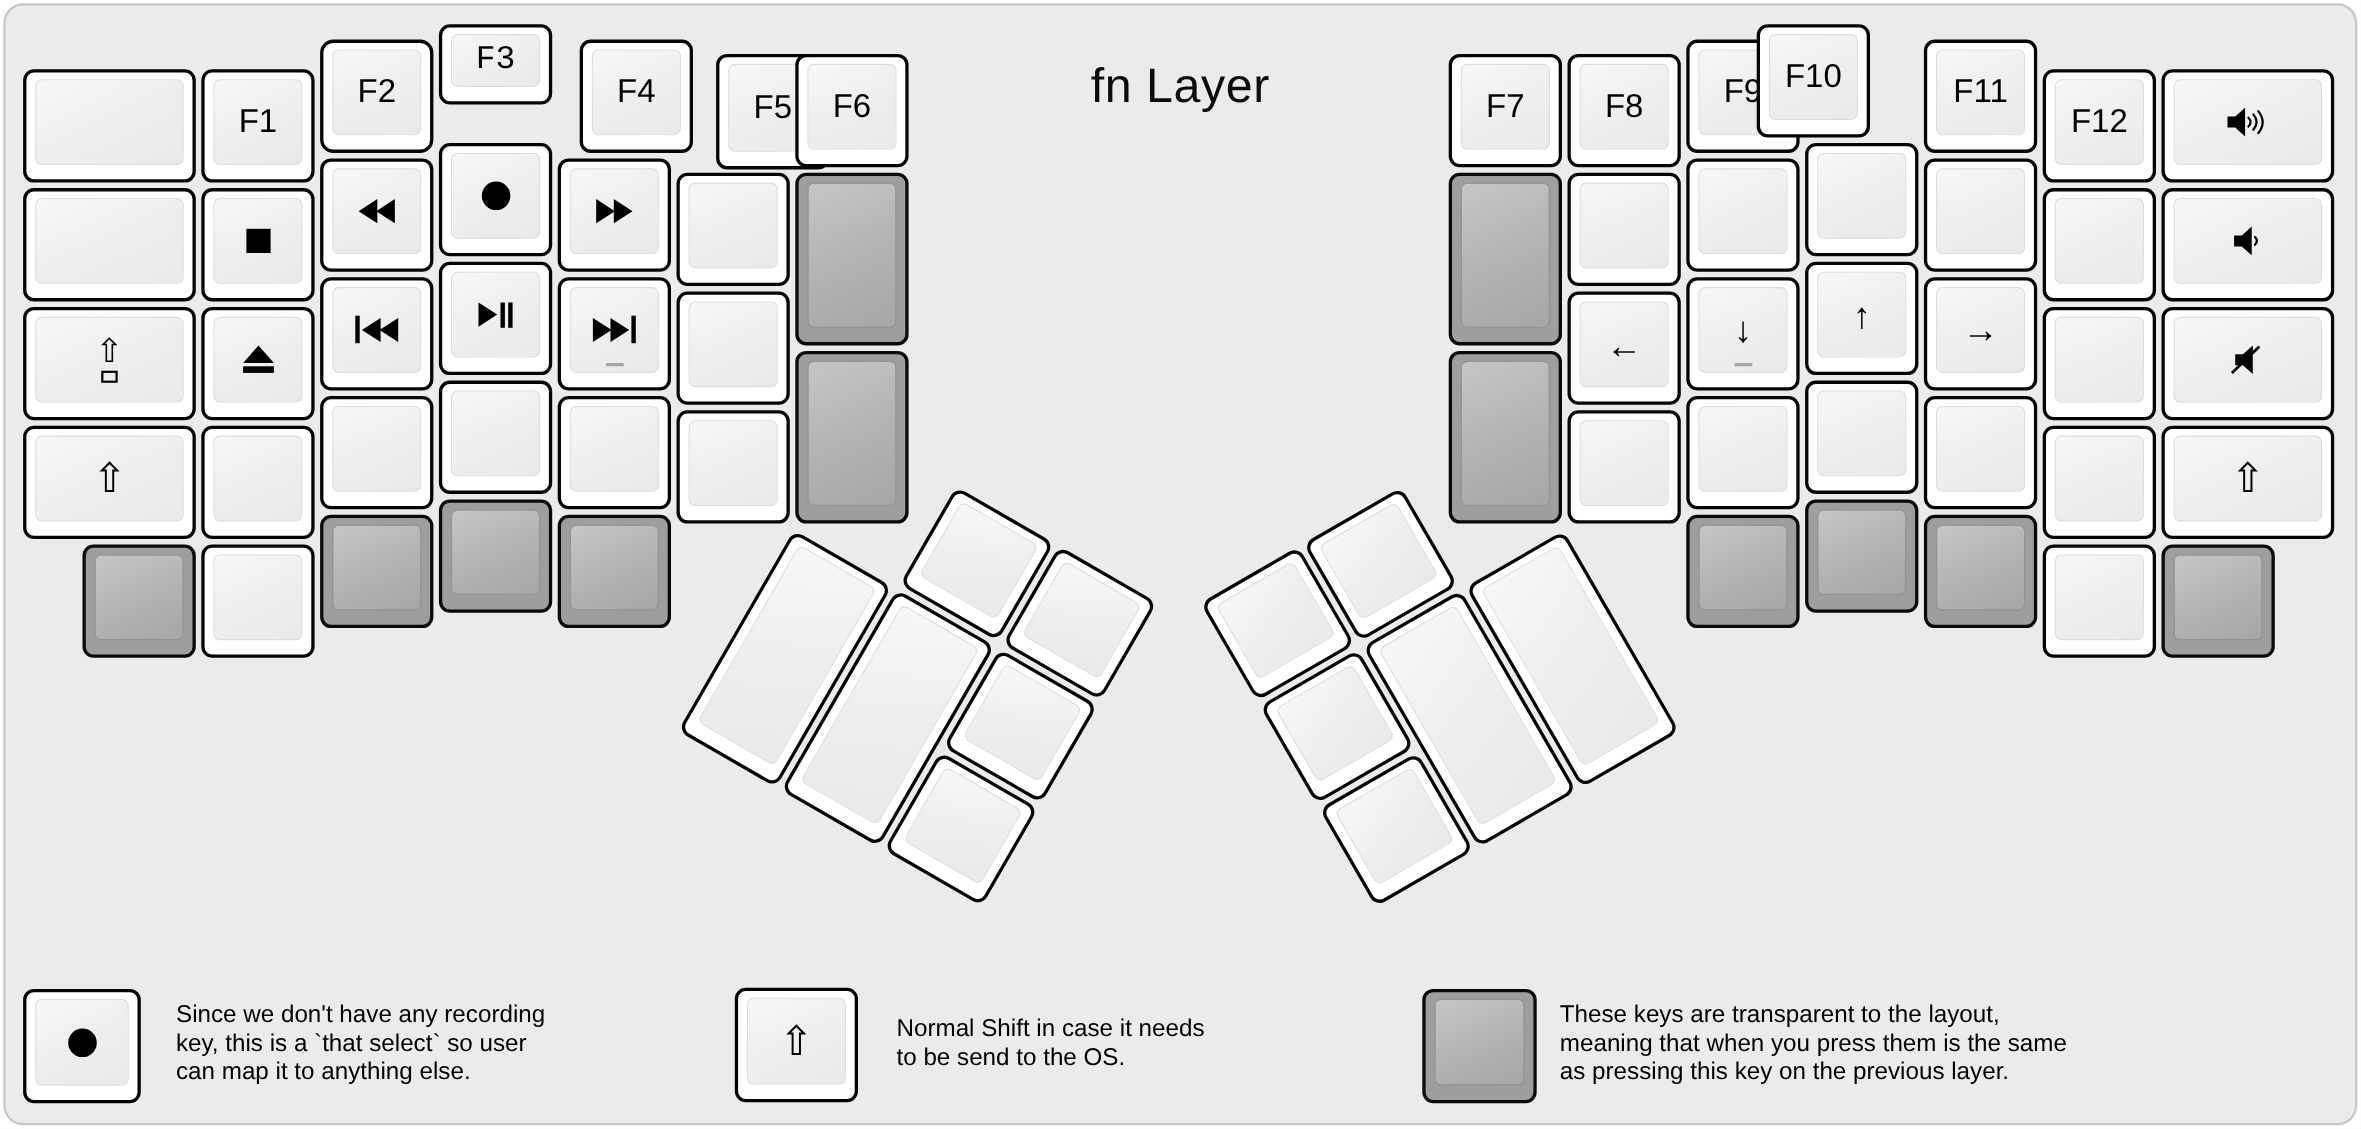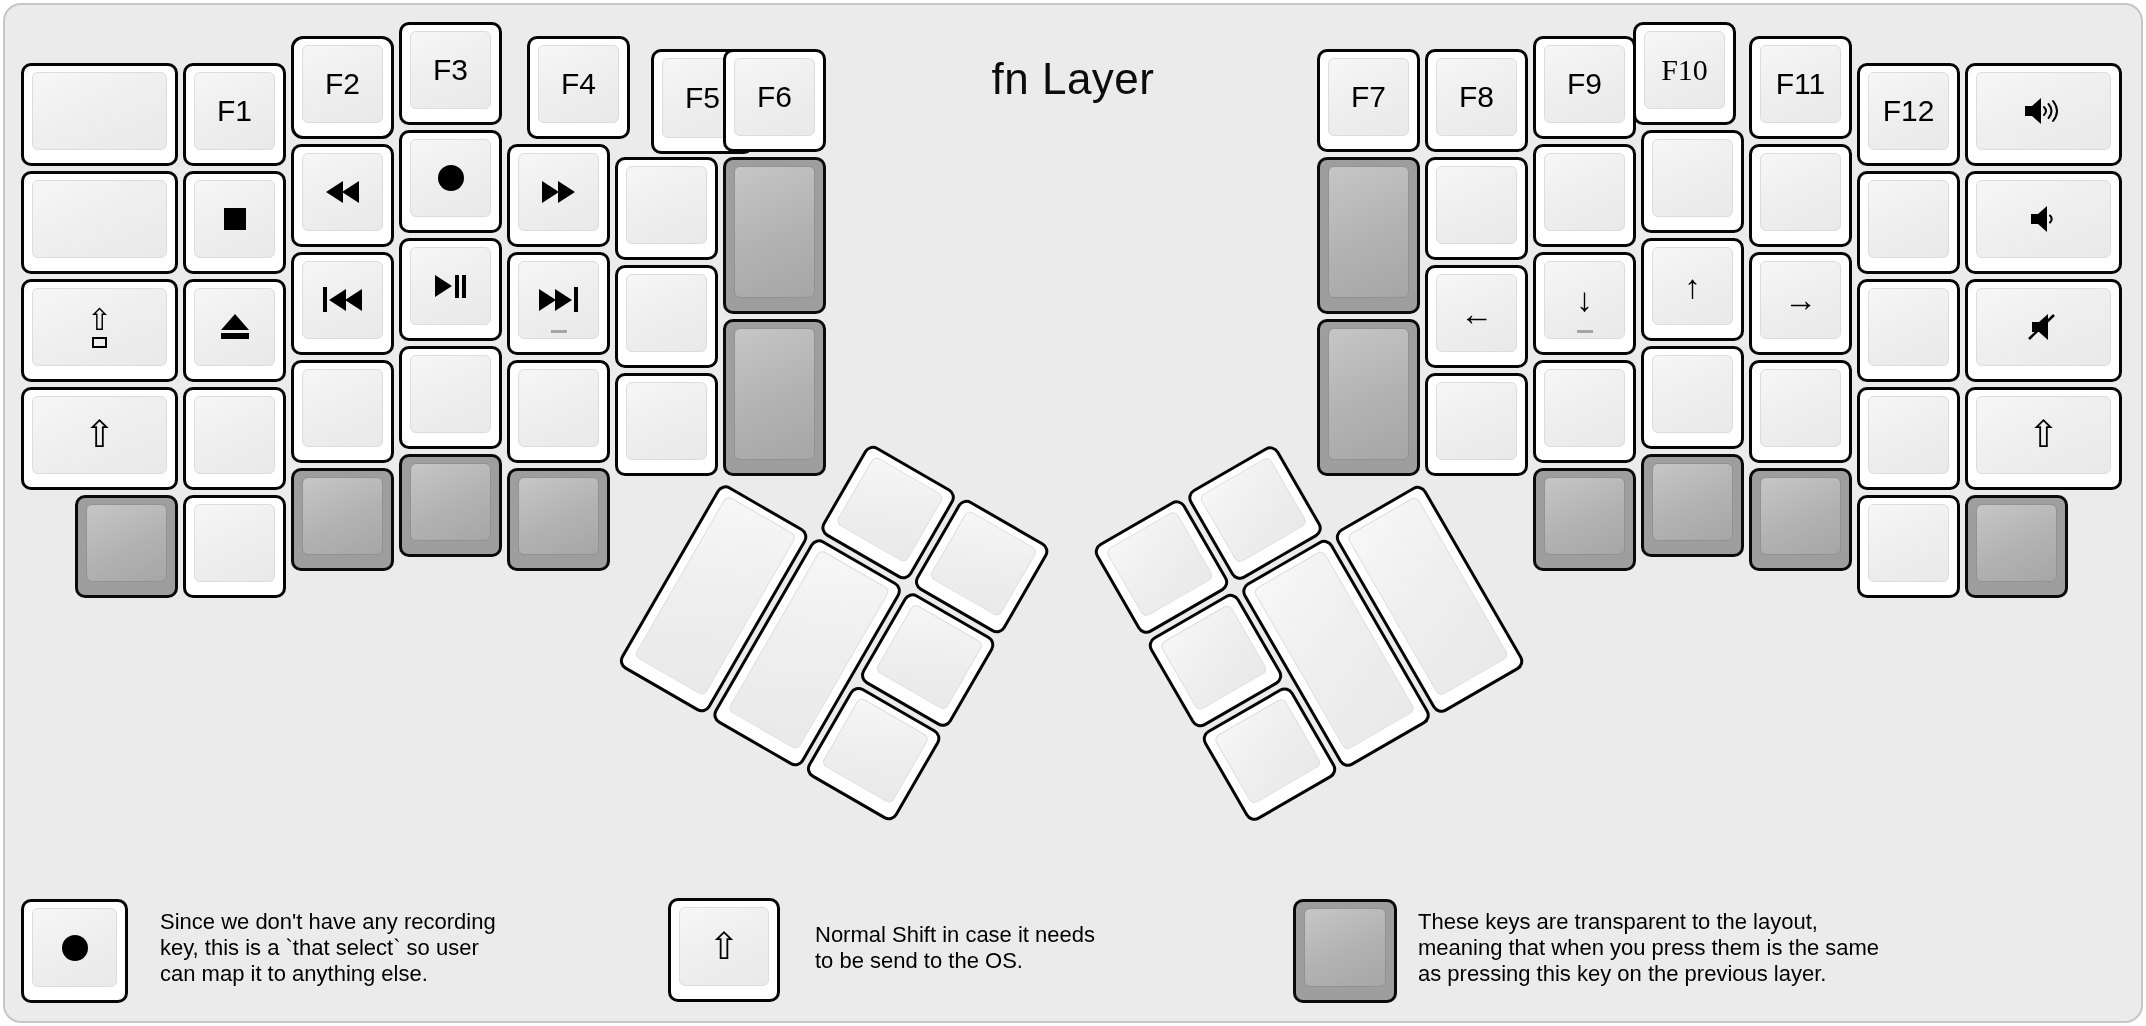--- a/index.html
+++ b/index.html
@@ -115,21 +115,21 @@
             <span class="tri-l ov"></span>
           </span>
         </div>
       </div>
       <div class="key white" style="left: 291px; top: 359.5px; width: 103px; height: 103px;">
         <div class="cap"></div>
       </div>
       <div class="key gray" style="left: 291px; top: 467.5px; width: 103px; height: 103px;">
         <div class="cap"></div>
       </div>
-      <div class="key white" style="left: 399px; top: 22px; width: 103px; height: 103px;">
+      <div class="key white" style="left: 399px; top: 22px; width: 103px; height: 73px; font-family: Liberation Mono, monospace;">
         <div class="cap">
           <span class="klabel">F3</span>
         </div>
       </div>
       <div class="key white" style="left: 399px; top: 130px; width: 103px; height: 103px;">
         <div class="cap">
           <span class="circ"></span>
         </div>
       </div>
       <div class="key white" style="left: 399px; top: 238px; width: 103px; height: 103px;">
@@ -241,21 +241,21 @@
           <span class="ch arr">↓</span>
           <span class="homing"></span>
         </div>
       </div>
       <div class="key white" style="left: 1533px; top: 359.5px; width: 103px; height: 103px;">
         <div class="cap"></div>
       </div>
       <div class="key gray" style="left: 1533px; top: 467.5px; width: 103px; height: 103px;">
         <div class="cap"></div>
       </div>
-      <div class="key white" style="left: 1633px; top: 22px; width: 103px; height: 103px; font-family: Liberation Serif, serif;">
+      <div class="key white" style="left: 1597px; top: 22px; width: 103px; height: 103px;">
         <div class="cap">
           <span class="klabel">F10</span>
         </div>
       </div>
       <div class="key white" style="left: 1641px; top: 130px; width: 103px; height: 103px;">
         <div class="cap"></div>
       </div>
       <div class="key white" style="left: 1641px; top: 238px; width: 103px; height: 103px;">
         <div class="cap">
           <span class="ch arr">↑</span>

